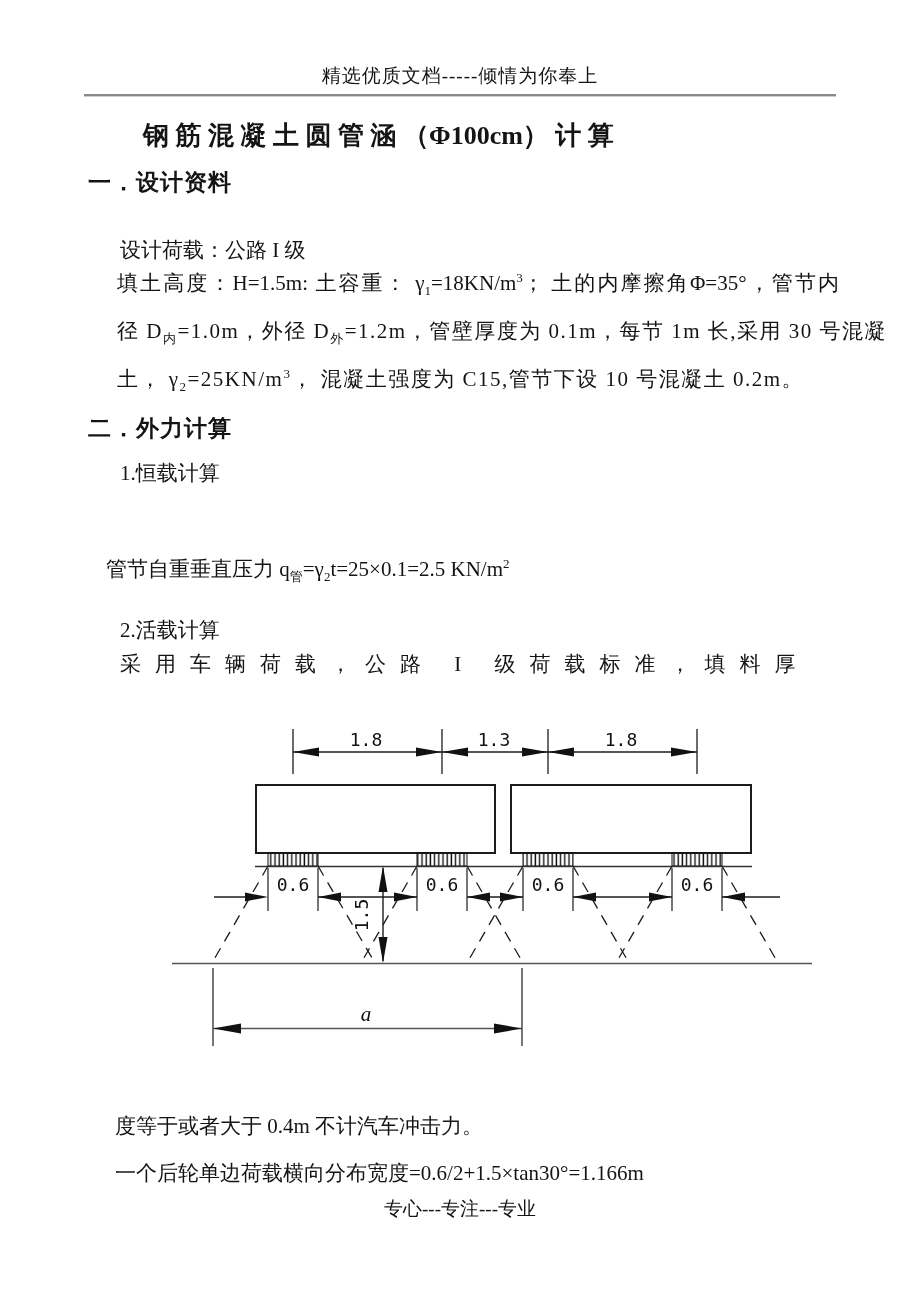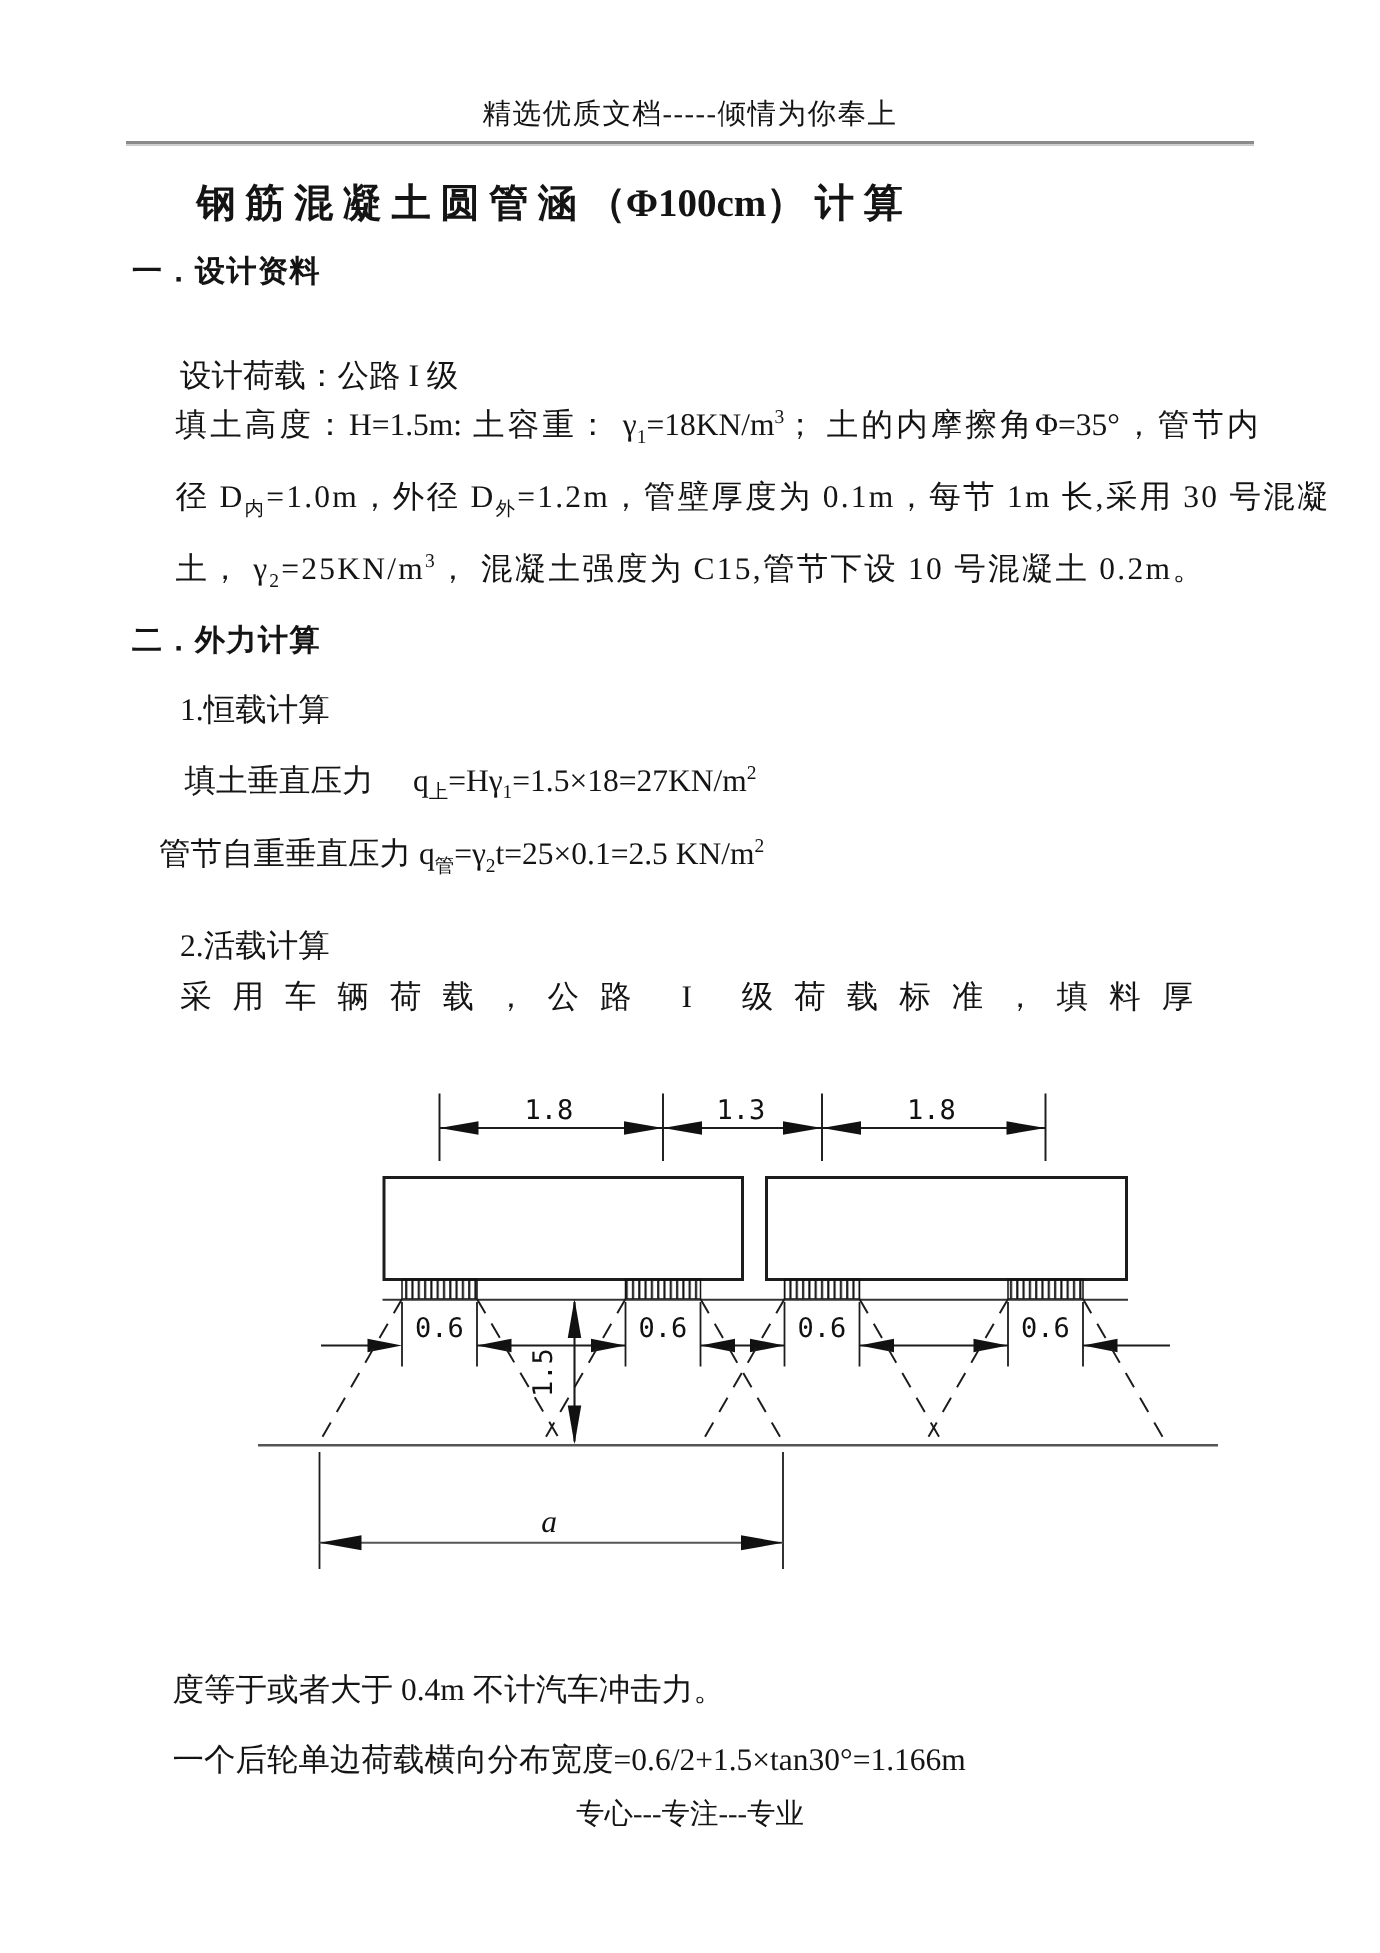--- a/index.html
+++ b/index.html
@@ -4,22 +4,22 @@
 <style>
   html,body{margin:0;padding:0;background:#e8e8e8;}
   #page{
     position:relative;width:920px;height:1302px;margin:0 auto;
     background:#ffffff;overflow:hidden;
     font-family:"Liberation Serif","DejaVu Serif",serif;color:#141414;
   }
   .abs{position:absolute;white-space:nowrap;}
   .hdr{top:63px;left:0;width:920px;text-align:center;font-size:19px;letter-spacing:1px;}
   .hdr-line{position:absolute;top:94px;left:84px;width:752px;height:2px;background:#8a8a8a;border-bottom:1px solid #cfcfcf;}
-  .title{top:118px;left:0;width:733px;text-align:center;font-size:26px;font-weight:bold;}
-  .h-sec{left:88px;font-size:20px;font-weight:bold;letter-spacing:1px;}
+  .title{top:118px;left:12px;width:733px;text-align:center;font-size:26px;font-weight:bold;}
+  .h-sec{left:88px;font-size:23px;font-weight:bold;letter-spacing:1px;}
   .body-line{font-size:21px;}
   .ls{letter-spacing:1.5px;}
   .just{width:722px;text-align:justify;text-align-last:justify;}
   .spread{letter-spacing:14px;}
   .sub{font-size:13px;vertical-align:-5px;}
   .sup{font-size:13px;vertical-align:8px;}
   .footer{top:1196px;left:0;width:920px;text-align:center;font-size:19px;}
   svg{position:absolute;left:0;top:0;}
   .dimtxt{font-family:"DejaVu Sans Mono",monospace;font-size:18px;fill:#111;}
   .dimtxt-a{font-family:"Liberation Serif",serif;font-style:italic;font-size:21px;fill:#111;}
@@ -41,21 +41,20 @@
   <div class="abs body-line just" style="left:117px;top:269px;"><span>填土高度：H=1.5m: 土容重： γ</span><span class="sub">1</span><span>=18KN/m</span><span class="sup">3</span><span>； 土的内摩擦角Φ=35°，管节内</span></div>
 
   <div class="abs body-line ls" style="left:117px;top:317px;"><span>径 D</span><span class="sub">内</span><span>=1.0m，外径 D</span><span class="sub">外</span><span>=1.2m，管壁厚度为 0.1m，每节 1m 长,采用 30 号混凝</span></div>
 
   <div class="abs body-line ls" style="left:117px;top:365px;"><span>土， γ</span><span class="sub">2</span><span>=25KN/m</span><span class="sup">3</span><span>， 混凝土强度为 C15,管节下设 10 号混凝土 0.2m。</span></div>
 
   <div class="abs h-sec" style="top:413px;">二．外力计算</div>
 
   <div class="abs body-line" style="left:120px;top:459px;">1.恒载计算</div>
 
-  <div class="abs body-line" style="left:123px;top:506px;"><span>填土垂直压力　 q</span><span class="sub">上</span><span>=Hγ</span><span class="sub">1</span><span>=1.5×18=27KN/m</span><span class="sup">2</span></div>
 
   <div class="abs body-line" style="left:106px;top:555px;"><span>管节自重垂直压力 q</span><span class="sub">管</span><span>=γ</span><span class="sub">2</span><span>t=25×0.1=2.5 KN/m</span><span class="sup">2</span></div>
 
   <div class="abs body-line" style="left:120px;top:605px;margin-top:11px;">2.活载计算</div>
 
   <div class="abs body-line spread" style="left:120px;top:650px;">采用车辆荷载，公路 I 级荷载标准，填料厚</div>
 
   <svg width="920" height="1302" viewBox="0 0 920 1302">
     <defs>
       <pattern id="hatch" width="4.2" height="14" patternUnits="userSpaceOnUse">

